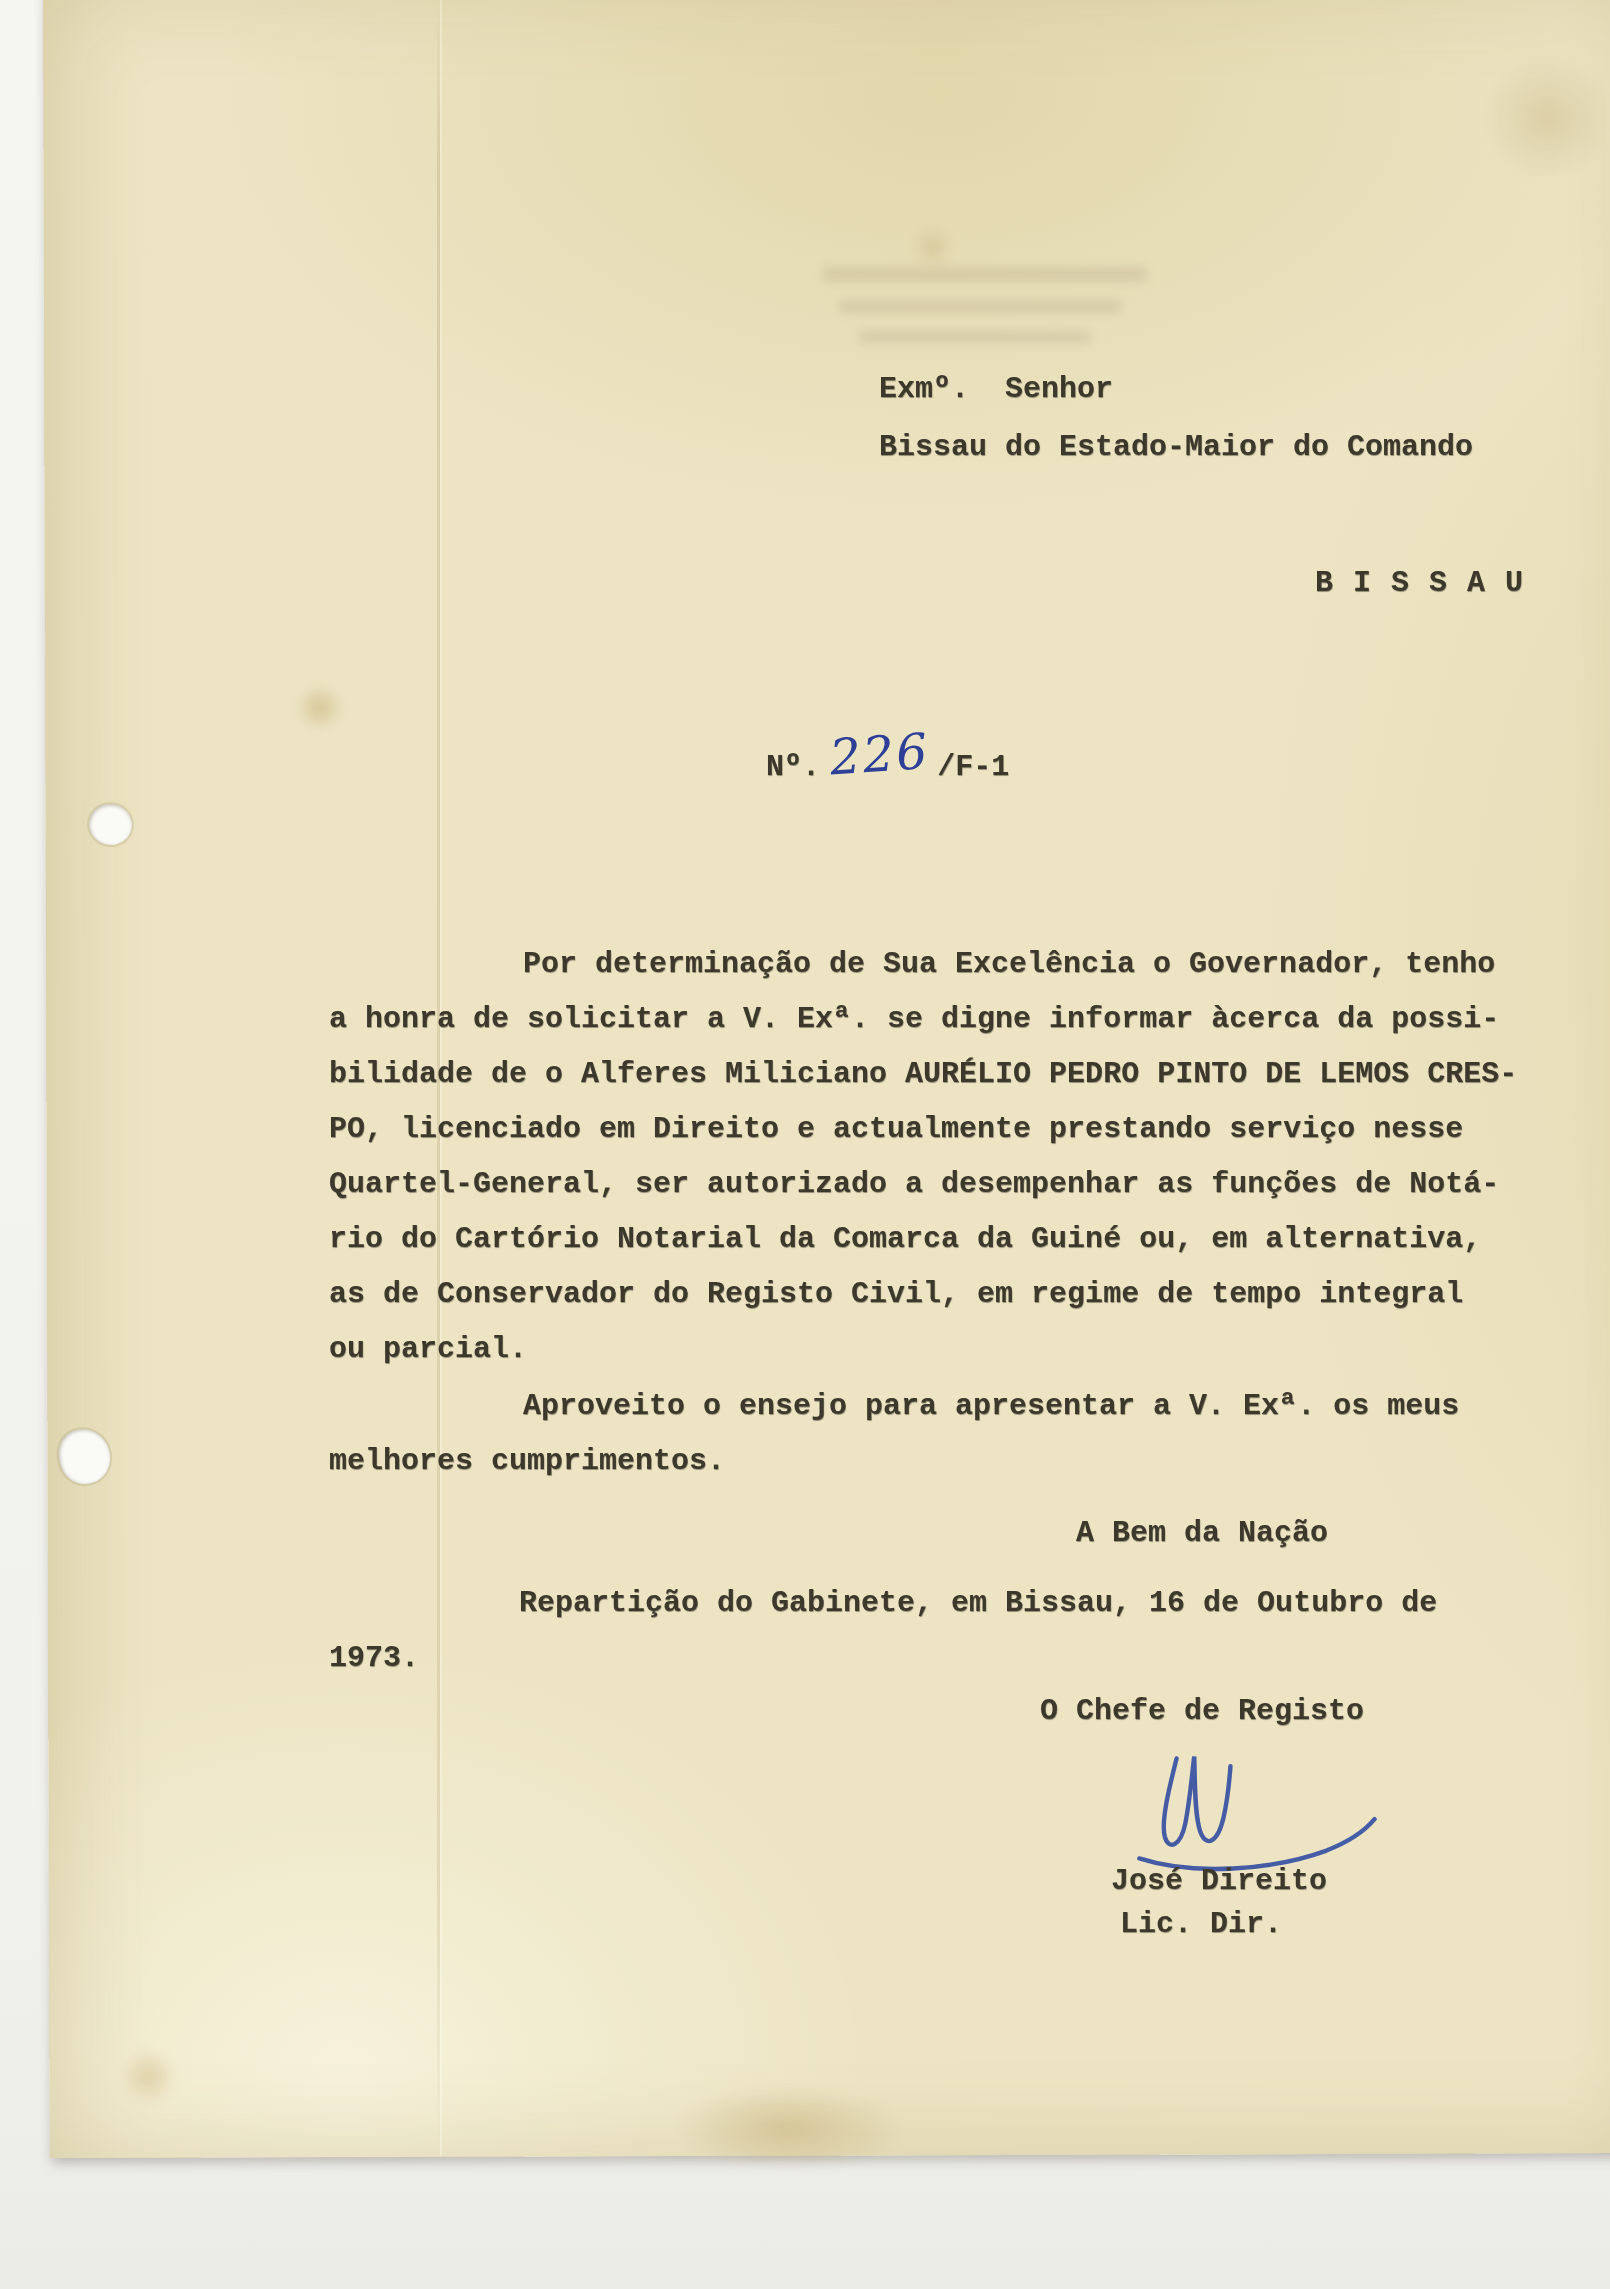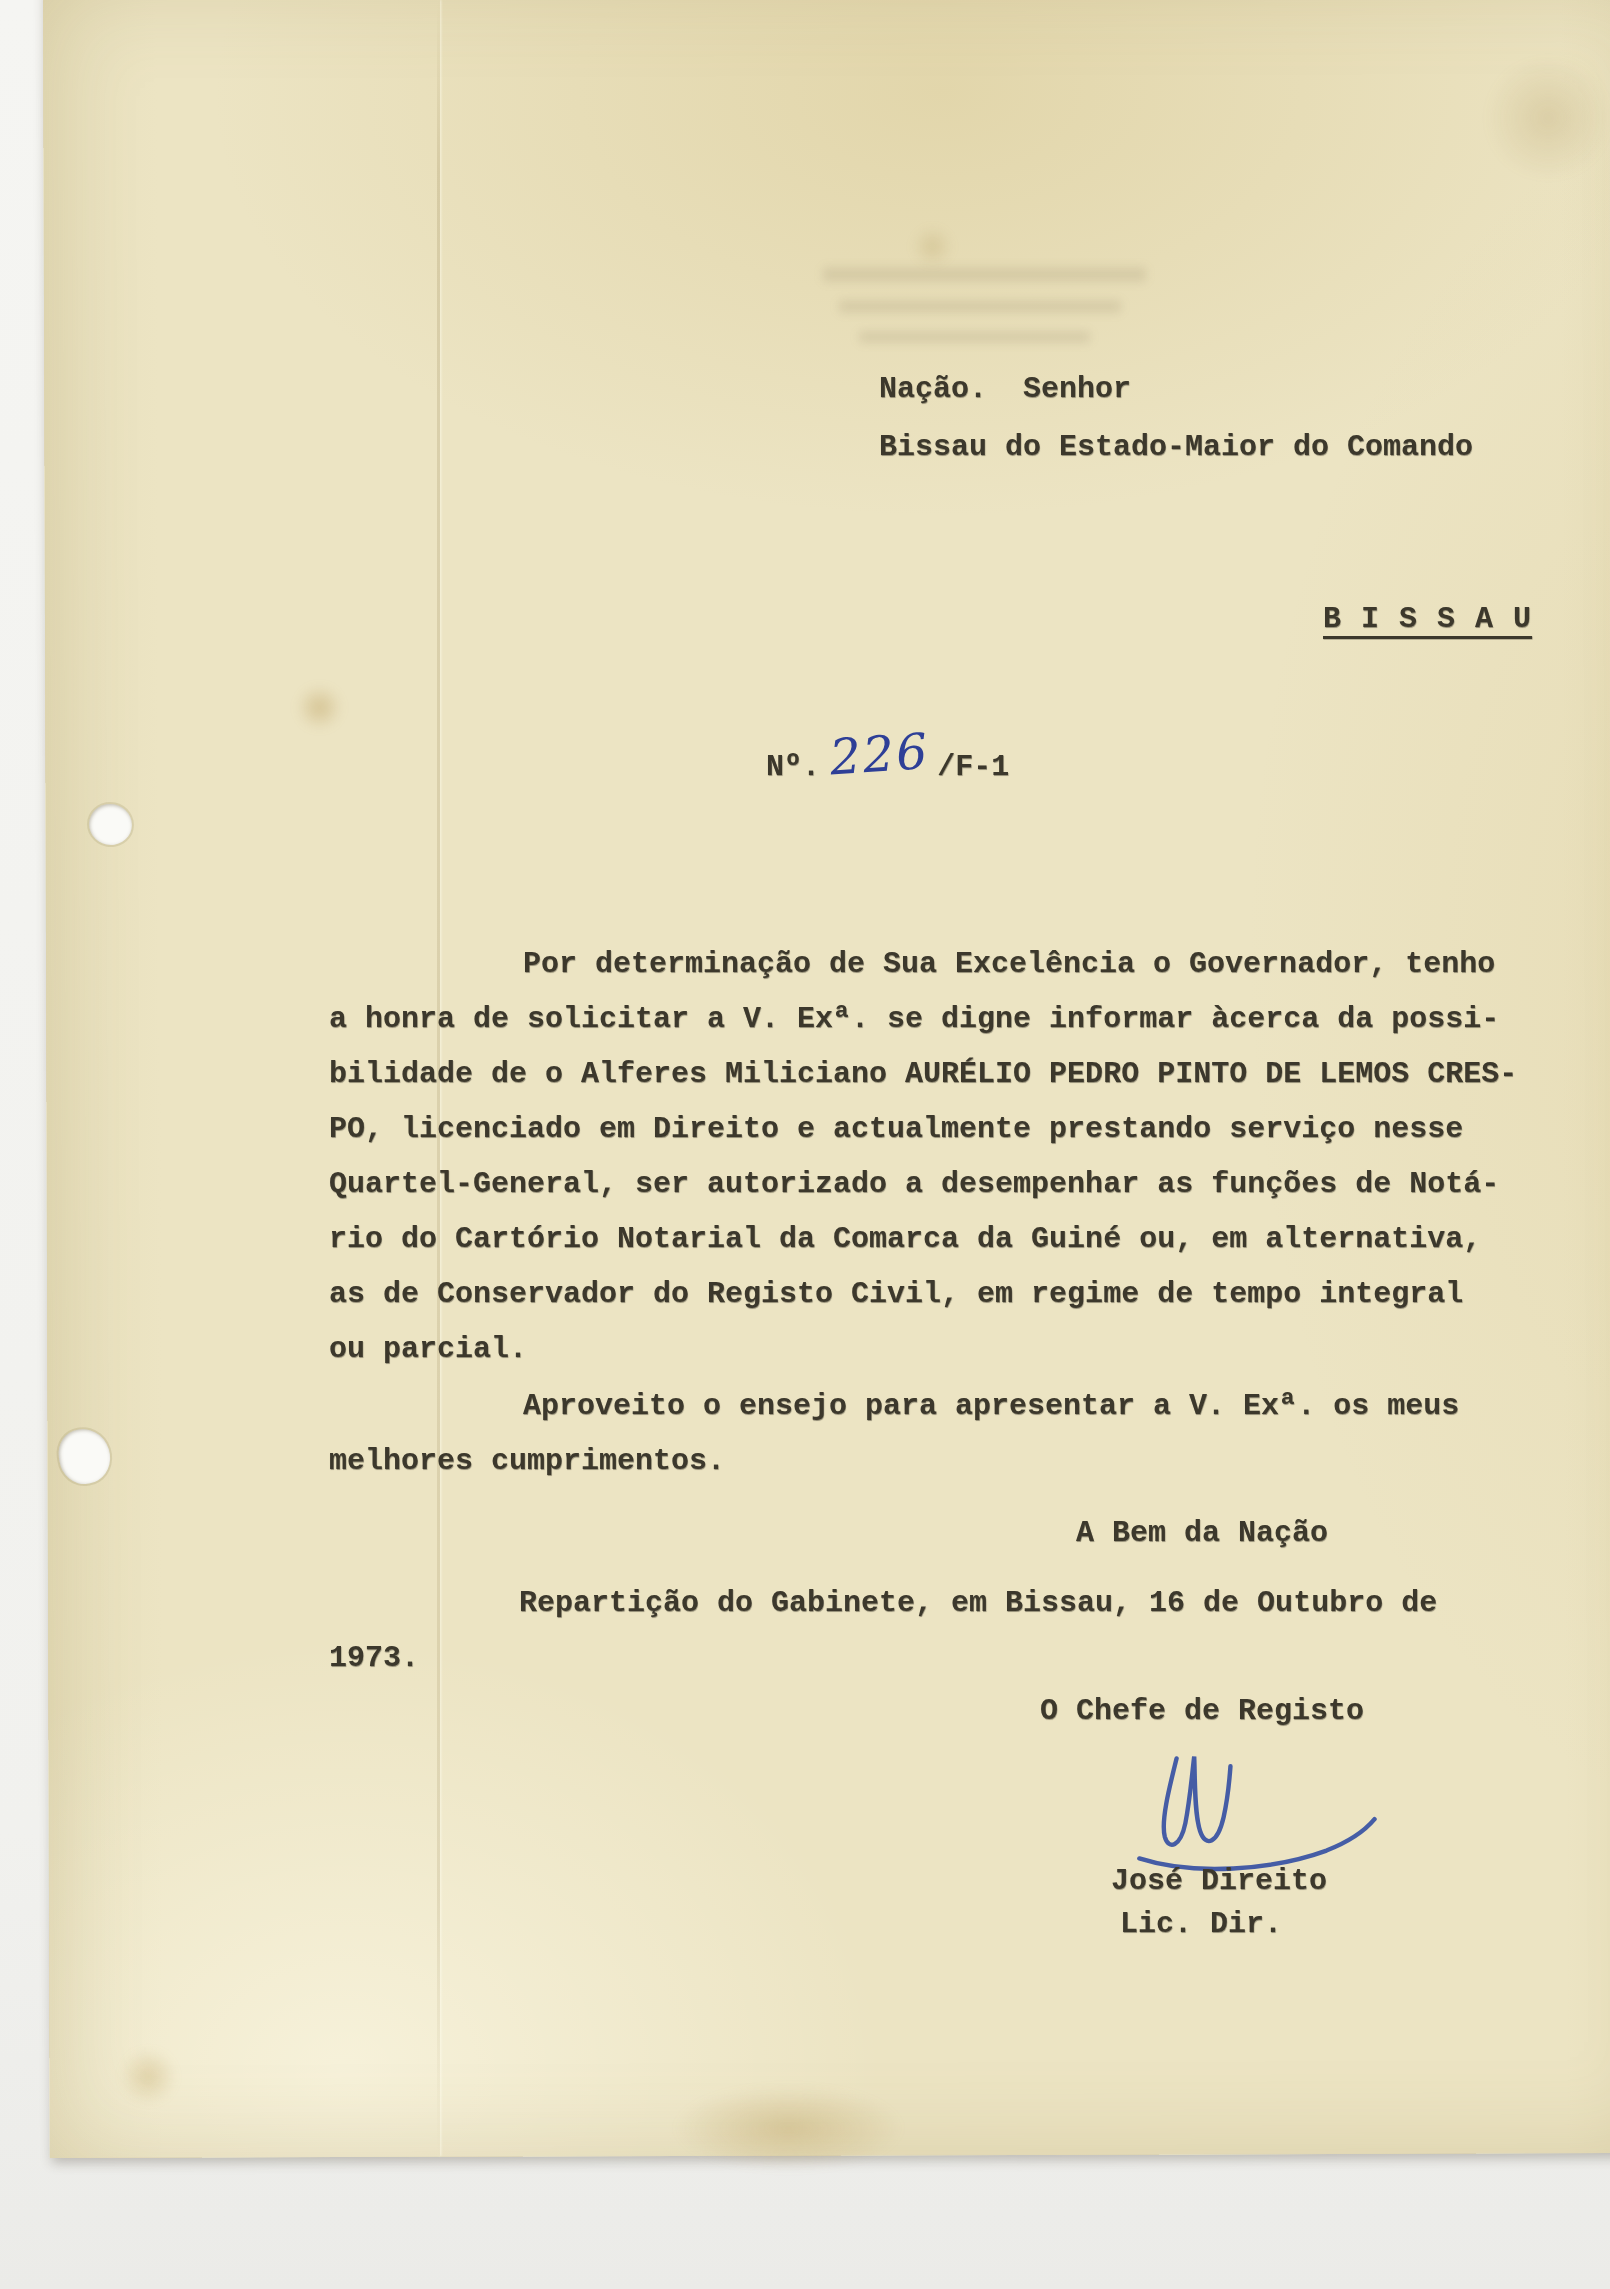--- a/index.html
+++ b/index.html
@@ -45,24 +45,23 @@
 
   .t {
     font-family:"Liberation Mono", monospace; font-weight:bold; font-size:30px;
     color:#3c382c; white-space:pre;
     text-shadow:0.5px 0.6px 0.7px rgba(45,40,28,0.45);
   }
   .line { height:55px; line-height:55px; }
   .addr { position:absolute; left:879px; top:360px; }
   .addr .line { height:58px; line-height:58px; }
   .city {
-    position:absolute; left:1315px; top:592px; line-height:55px;
-    text-decoration:underline; text-underline-offset:8.8px; text-decoration-thickness:2.9px;
+    position:absolute; left:1315px; top:556px; line-height:55px;
+    text-underline-offset:8.8px; text-decoration-thickness:2.9px;
     letter-spacing:1px;
-    margin-left:8px;
   }
   .ref { position:absolute; left:766px; top:731px; display:flex; align-items:baseline; line-height:55px; }
   .hand {
     font-family:"DejaVu Serif", serif; font-style:italic; font-weight:normal;
     font-size:49px; color:#2e3f97; display:inline-block;
     transform:rotate(-4deg) translateY(-3.9px); margin:0 7.8px 0 9.8px; letter-spacing:2px;
     text-shadow:none;
   }
   .para { position:absolute; left:329px; width:1235px; }
   .p1 { top:937px; }
@@ -92,21 +91,21 @@
   <div class="stain stain1"></div>
   <div class="stain stain2"></div>
   <div class="stain stain3"></div>
   <div class="stain stain4"></div>
   <div class="stain stain5"></div>
 
   <div class="hole hole1"></div>
   <div class="hole hole2"></div>
 
   <div class="addr">
-    <div class="t line">Nação.  Senhor</div>
+    <div class="t line">Exmº.  Senhor</div>
     <div class="t line">Bissau do Estado-Maior do Comando</div>
   </div>
 
   <div class="t city">B I S S A U</div>
 
   <div class="ref">
     <span class="t">Nº.</span>
     <span class="hand">226</span>
     <span class="t">/F-1</span>
   </div>

